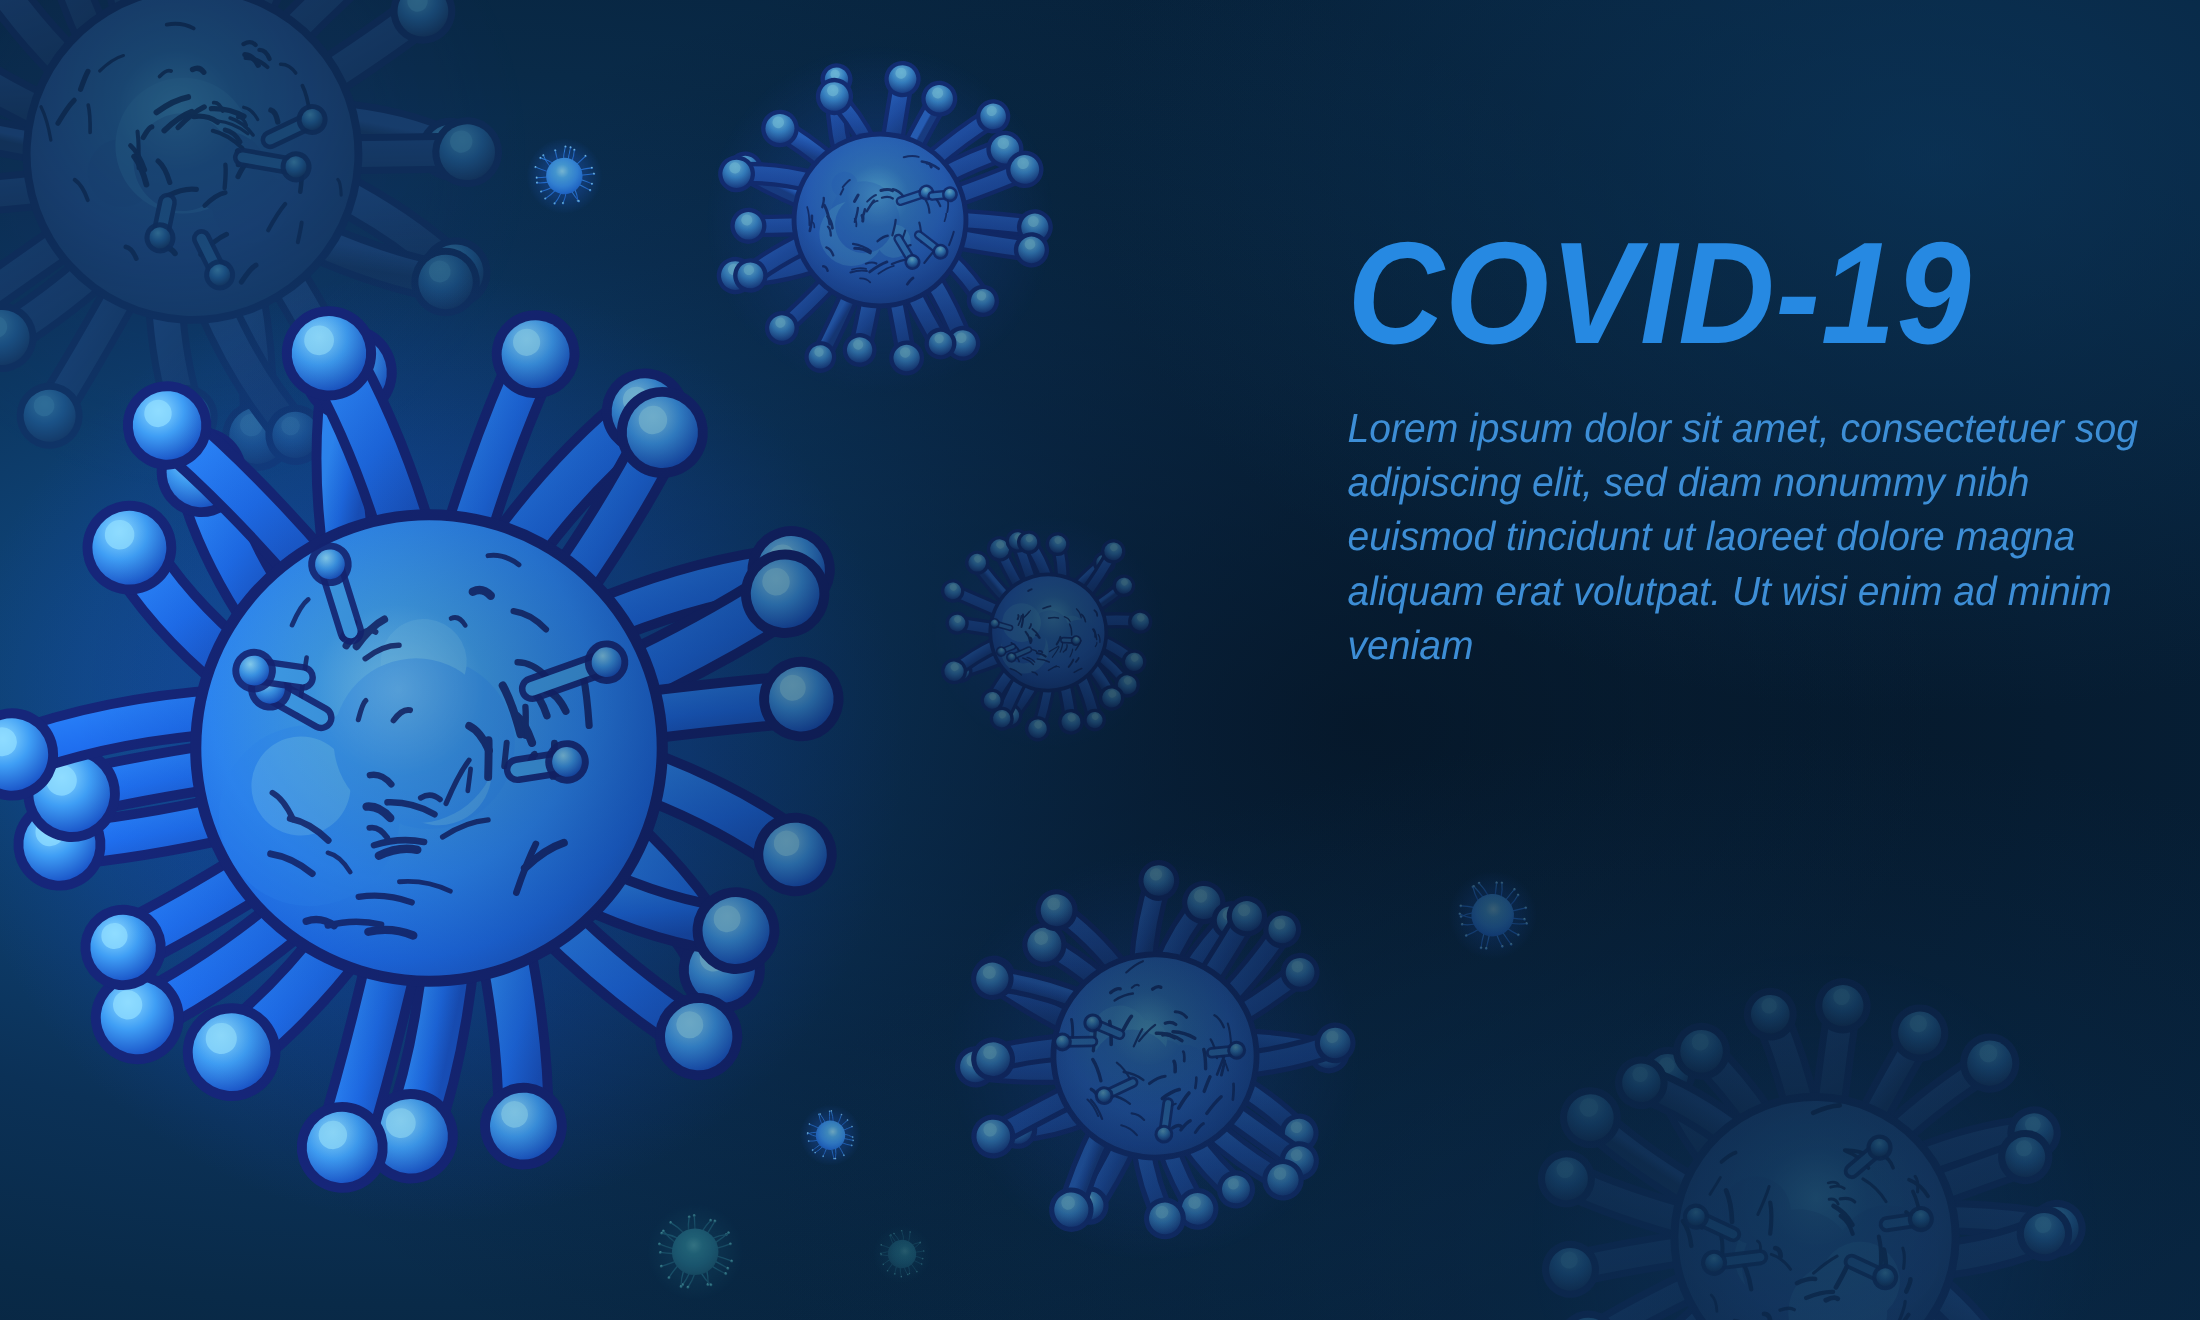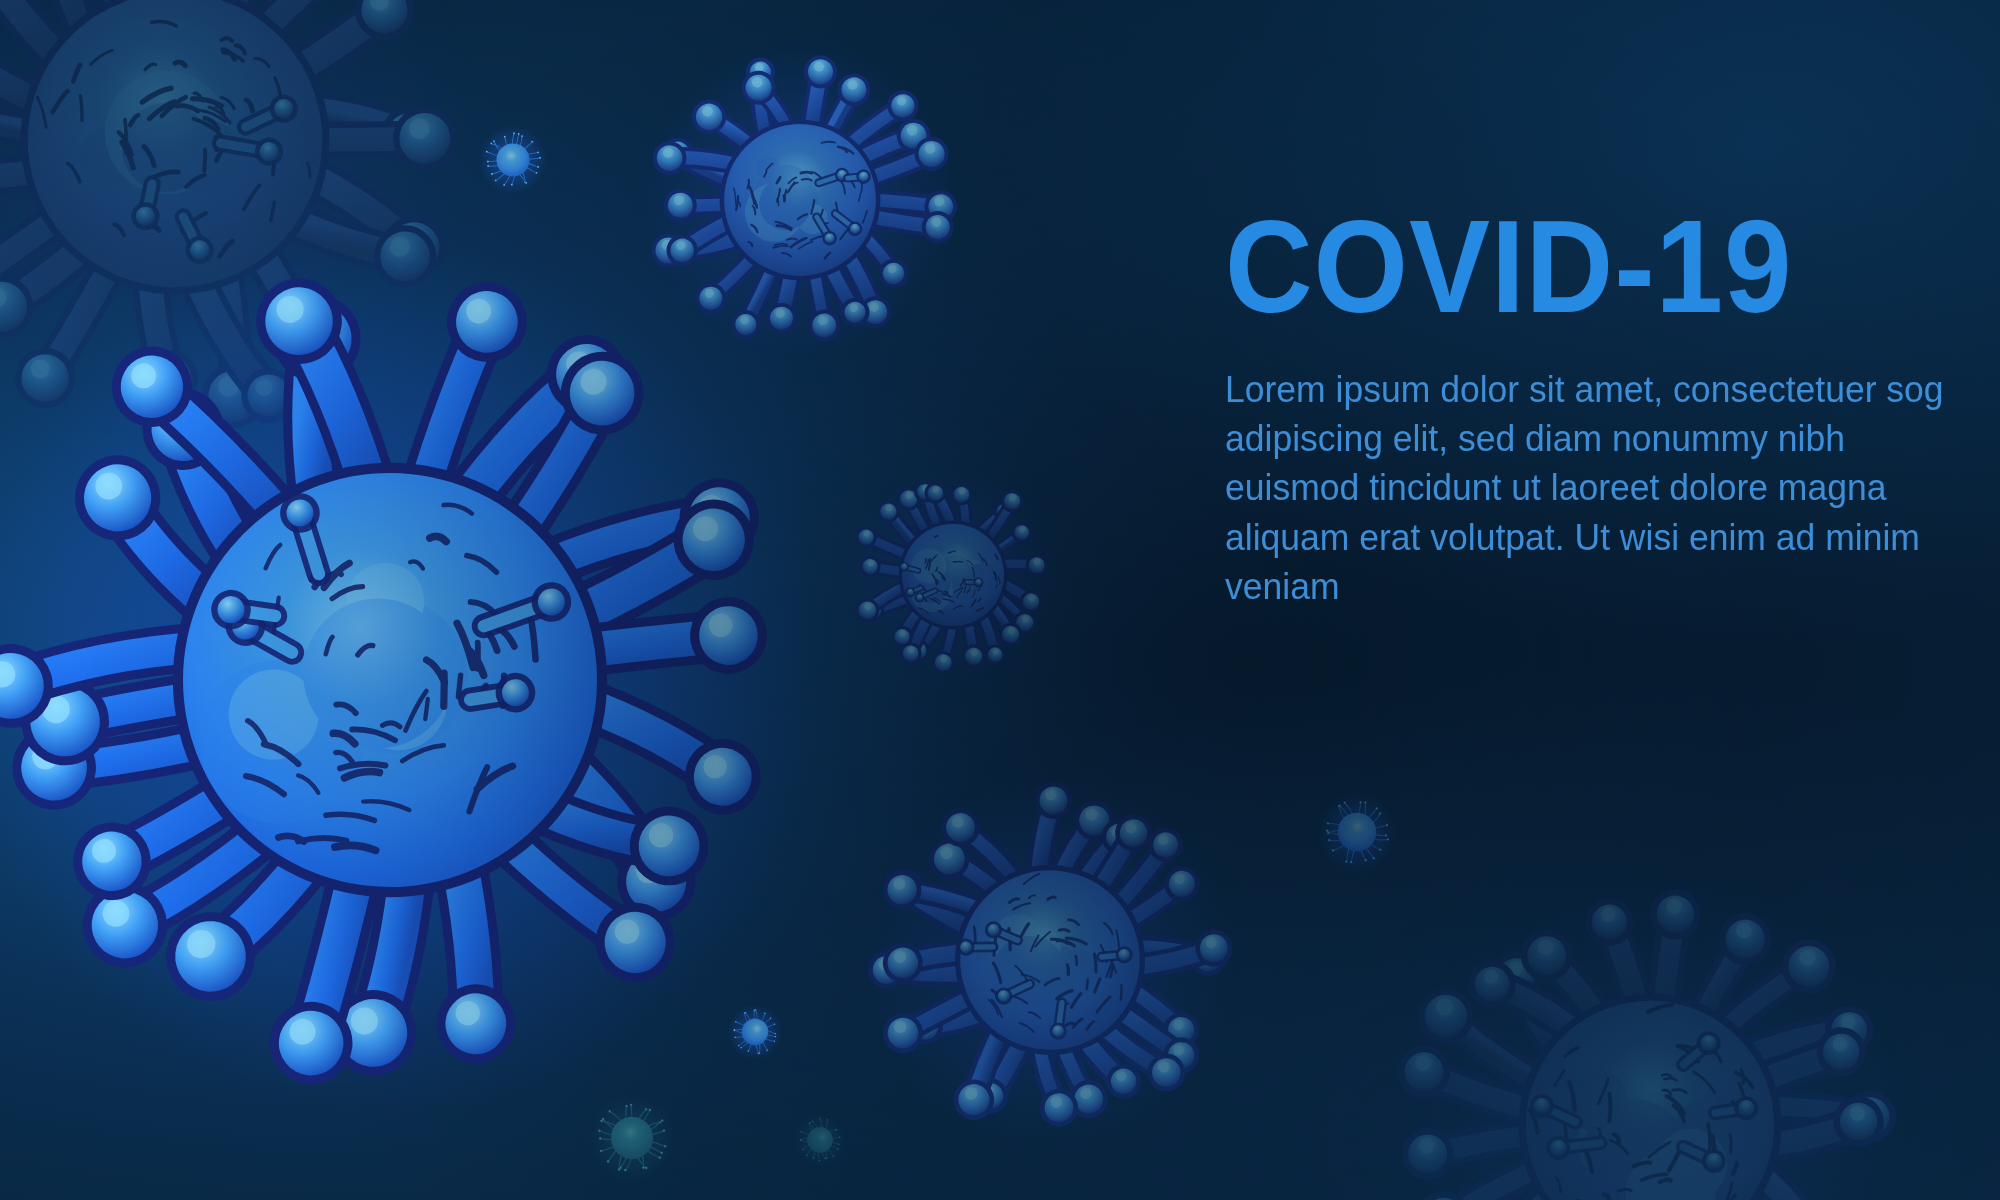--- a/index.html
+++ b/index.html
@@ -40,20 +40,21 @@
   }
   .virus svg { display: block; width: 100%; height: 100%; overflow: visible; }
 
   
   #text-block {
     position: absolute;
     left: 1225px;
     top: 205px;
     width: 755px;
     z-index: 6;
+    font-style: italic;
   }
   #title {
     margin: 0;
     font-family: "Liberation Sans Narrow", "Liberation Sans", sans-serif;
     font-weight: 700;
     font-size: 132px;
     line-height: 0.94;
     letter-spacing: 1px;
     color: #2689e2;
     transform: scaleX(0.92);

